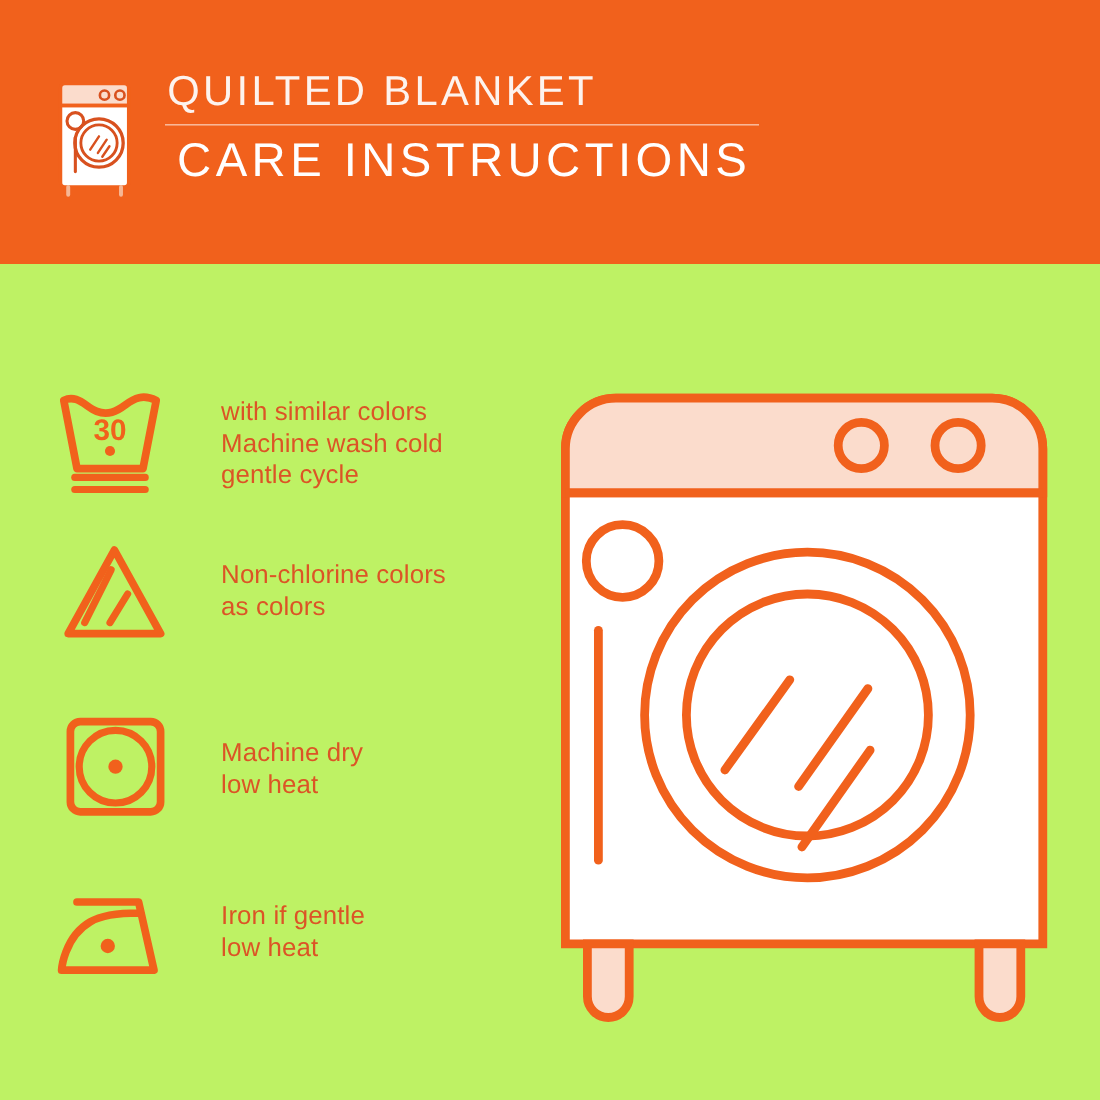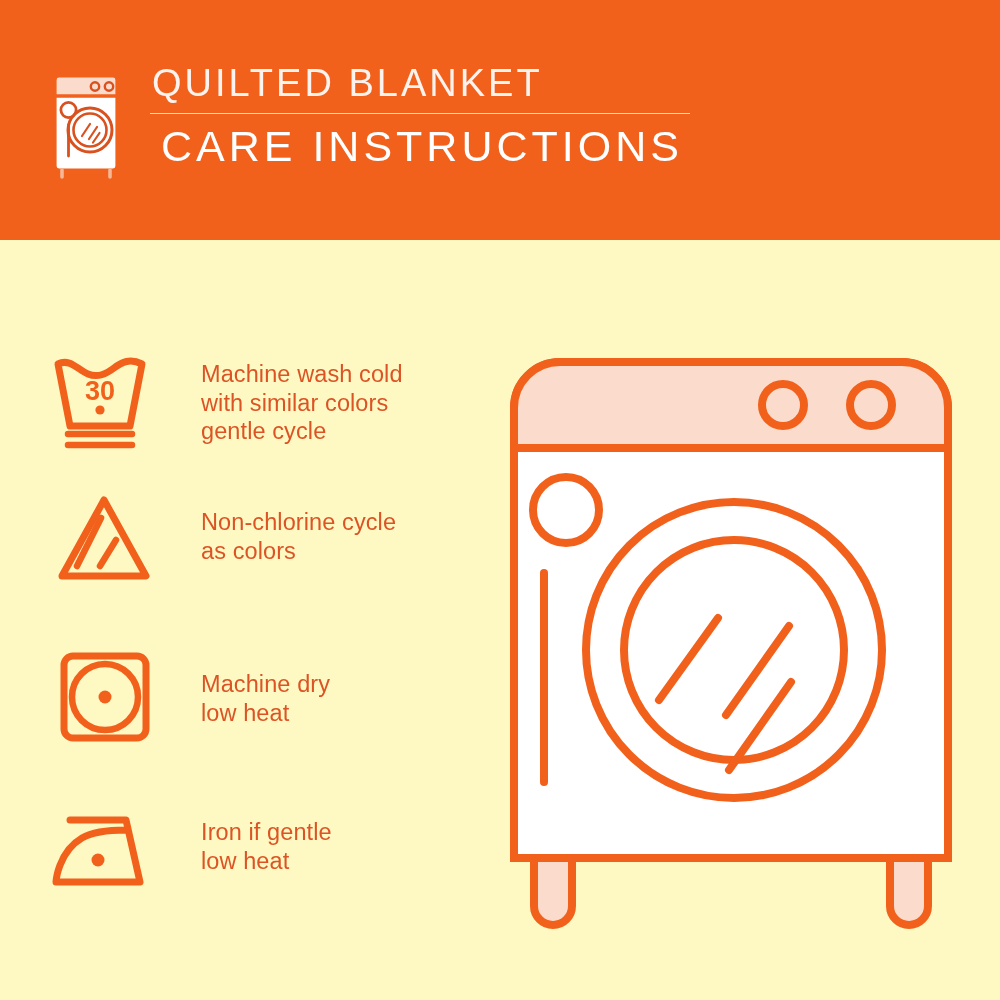--- a/index.html
+++ b/index.html
@@ -10,21 +10,21 @@
     width: 1000px;
     height: 1000px;
     background: #ffffff;
     font-family: "Liberation Sans", sans-serif;
     overflow: hidden;
   }
   .page {
     position: relative;
     width: 1000px;
     height: 1000px;
-    background: #fef9c3;
+    background: #bef264;
   }
 
   
   .header-band {
     position: absolute;
     left: 0;
     top: 0;
     width: 1000px;
     height: 240px;
     background: #F1611C;
@@ -177,36 +177,36 @@
       <div class="care-icon">
         <svg viewBox="0 0 112 100" width="112" height="100" aria-hidden="true">
           <path d="M10 14 C22 8 30 20 40 24 C50 28 58 24 66 18 C74 12 82 8 94 14 L82 76 L22 76 Z" fill="none" stroke="#F1611C" stroke-width="7" stroke-linejoin="round" stroke-linecap="round"></path>
           <text x="52" y="50" text-anchor="middle" font-family="Liberation Sans, sans-serif" font-size="27" font-weight="700" fill="#F1611C">30</text>
           <circle cx="52" cy="60" r="4.6" fill="#F1611C"></circle>
           <line x1="20" y1="84" x2="84" y2="84" stroke="#F1611C" stroke-width="6.5" stroke-linecap="round"></line>
           <line x1="20" y1="95" x2="84" y2="95" stroke="#F1611C" stroke-width="6.5" stroke-linecap="round"></line>
         </svg>
       </div>
       <div class="care-text">
+        <span class="line">with similar colors</span>
         <span class="line">Machine wash cold</span>
-        <span class="line">with similar colors</span>
         <span class="line">gentle cycle</span>
       </div>
     </div>
 
     <div class="care-row r1">
       <div class="care-icon">
         <svg viewBox="0 0 112 100" width="112" height="100" aria-hidden="true">
           <path d="M56 12 L98 88 L14 88 Z" fill="none" stroke="#F1611C" stroke-width="7" stroke-linejoin="round"></path>
           <line x1="53" y1="30" x2="29" y2="78" stroke="#F1611C" stroke-width="6.5" stroke-linecap="round"></line>
           <line x1="68" y1="52" x2="52" y2="78" stroke="#F1611C" stroke-width="6.5" stroke-linecap="round"></line>
         </svg>
       </div>
       <div class="care-text">
-        <span class="line">Non-chlorine cycle</span>
+        <span class="line">Non-chlorine colors</span>
         <span class="line">as colors</span>
       </div>
     </div>
 
     <div class="care-row r2">
       <div class="care-icon">
         <svg viewBox="0 0 112 100" width="112" height="100" aria-hidden="true">
           <rect x="16" y="8" width="82" height="82" rx="9" ry="9" fill="none" stroke="#F1611C" stroke-width="7"></rect>
           <circle cx="57" cy="49" r="33" fill="none" stroke="#F1611C" stroke-width="6.5"></circle>
           <circle cx="57" cy="49" r="6.5" fill="#F1611C"></circle>

